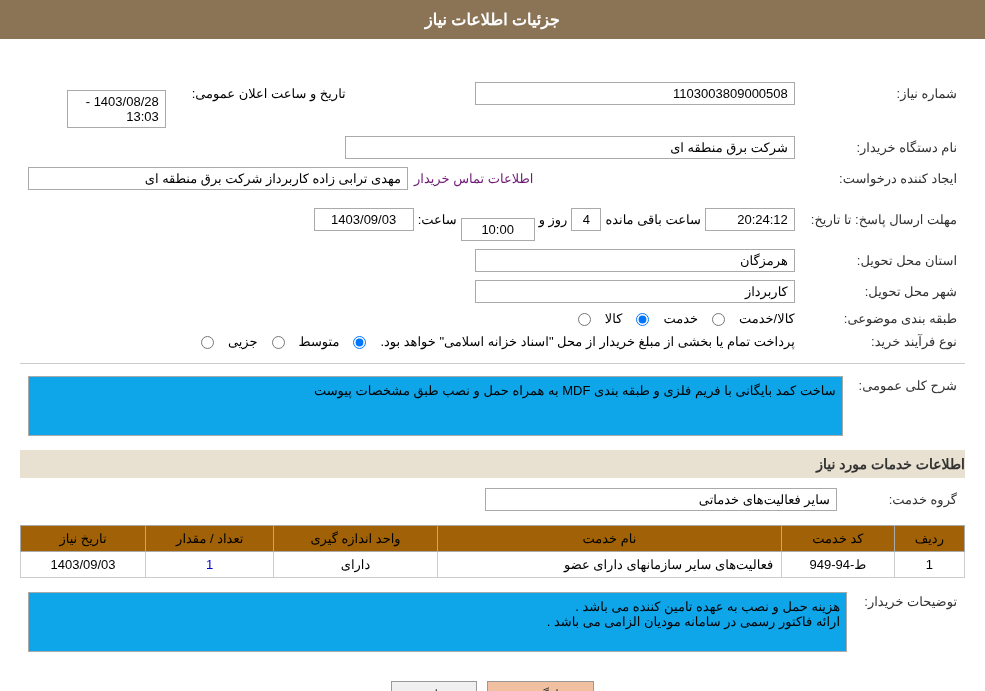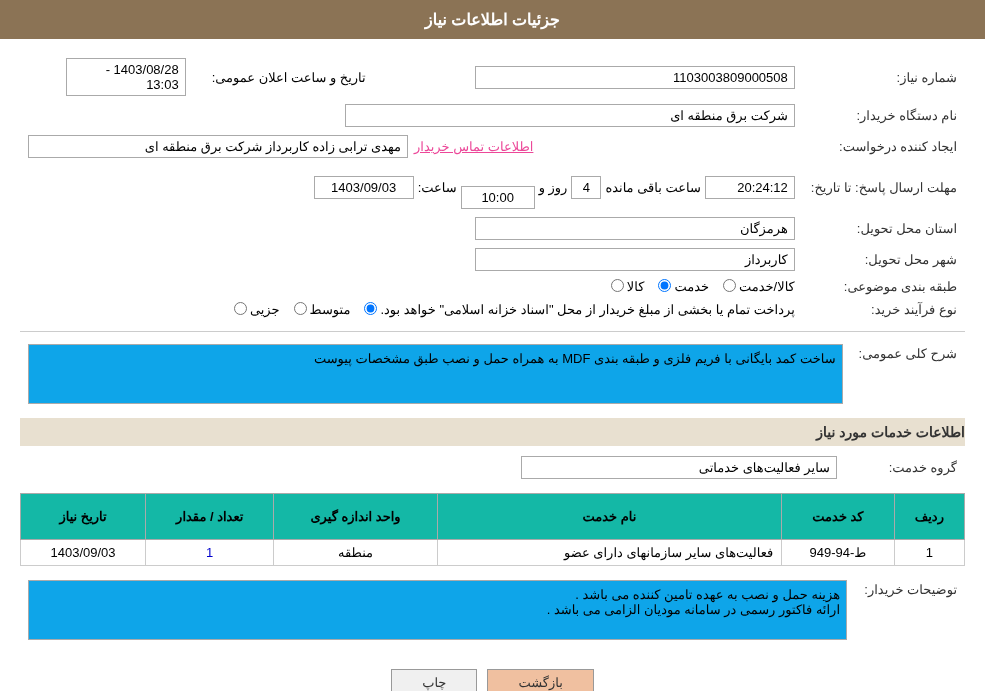--- a/index.html
+++ b/index.html
@@ -48,63 +48,63 @@
       border: 1px solid #aaa;
       background: #fff;
       padding: 3px 6px;
       min-height: 22px;
       display: inline-block;
     }
     .input-wide {
       width: 320px;
     }
     .input-narrow {
-      width: 120px;
+      width: 99px;
+      margin-top: 32px;
     }
     .row-flex {
       display: flex;
       align-items: center;
       gap: 6px;
       justify-content: flex-end;
     }
     .section-title {
       background: #e8e0d0;
       color: #333;
       font-weight: bold;
       padding: 6px 0;
       margin: 10px 0 6px 0;
       font-size: 14px;
     }
     .contact-link {
-      color: #ec4899;
+      color: #701a75;
       cursor: pointer;
-      text-decoration: underline;
     }
     .radio-group {
       display: flex;
       gap: 14px;
       direction: rtl;
       align-items: center;
     }
     .radio-item {
       display: flex;
-      align-items: flex-start;
-      gap: 3px;
+      align-items: flex-end;
+      gap: 14px;
     }
     .service-table {
       width: 100%;
       border-collapse: collapse;
       margin-bottom: 10px;
     }
     .service-table th {
-      background: #14b8a6;
+      background: #a16207;
       border: 1px solid #aaa;
-      padding: 15px 8px;
+      padding: 5px 8px;
       text-align: center;
-      font-weight: bold;
+      font-weight: normal;
     }
     .service-table td {
       border: 1px solid #ccc;
       padding: 5px 8px;
       text-align: center;
     }
     .service-table td.text-right {
       text-align: right;
     }
     .btn-group {
@@ -275,21 +275,21 @@
     </tbody>
       </table>
 
     <div class="section-title">اطلاعات خدمات مورد نیاز</div>
 
     <table class="info-table">
       <tbody>
           <tr>
         <td class="label-cell">گروه خدمت:</td>
         <td>
-          <div class="input-box" style="width:316px;">سایر فعالیت‌های خدماتی</div>
+          <div class="input-box" style="width:352px;">سایر فعالیت‌های خدماتی</div>
         </td>
       </tr>
     </tbody>
       </table>
 
     <table class="service-table">
       <thead>
         <tr>
           <th>ردیف</th>
           <th>کد خدمت</th>
@@ -297,21 +297,21 @@
           <th>واحد اندازه گیری</th>
           <th>تعداد / مقدار</th>
           <th>تاریخ نیاز</th>
         </tr>
       </thead>
       <tbody>
         <tr class="table-row">
           <td>1</td>
           <td>ط-94-949</td>
           <td class="text-right">فعالیت‌های سایر سازمانهای دارای عضو</td>
-          <td>منطقه</td>
+          <td>دارای</td>
           <td class="number-blue">1</td>
           <td>1403/09/03</td>
         </tr>
       </tbody>
     </table>
 
     <table class="info-table">
       <tbody>
           <tr>
         <td class="label-cell" style="vertical-align:top;padding-top:6px;width:110px;">توضیحات خریدار:</td>

